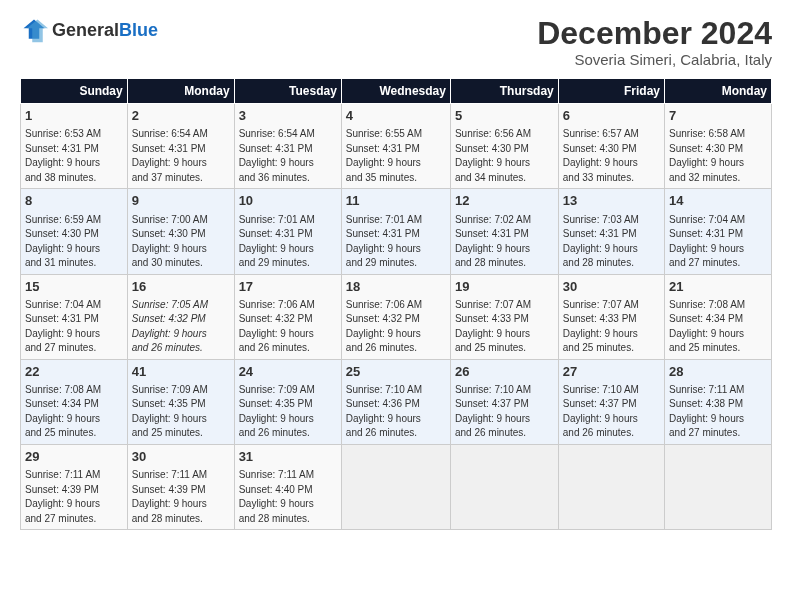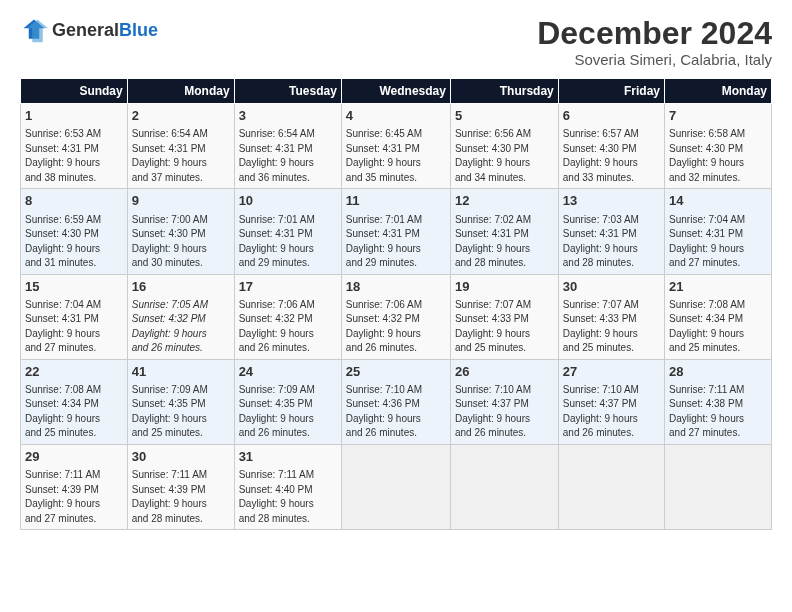--- a/index.html
+++ b/index.html
@@ -149,21 +149,21 @@
           </td>
           <td>
             <span class="day-number">3</span>
             <div class="day-info" style="white-space: pre-line;">Sunrise: 6:54 AM
 Sunset: 4:31 PM
 Daylight: 9 hours
 and 36 minutes.</div>
           </td>
           <td>
             <span class="day-number">4</span>
-            <div class="day-info" style="white-space: pre-line;">Sunrise: 6:45 AM
+            <div class="day-info" style="white-space: pre-line;">Sunrise: 6:55 AM
 Sunset: 4:31 PM
 Daylight: 9 hours
 and 35 minutes.</div>
           </td>
           <td>
             <span class="day-number">5</span>
             <div class="day-info" style="white-space: pre-line;">Sunrise: 6:56 AM
 Sunset: 4:30 PM
 Daylight: 9 hours
 and 34 minutes.</div>

